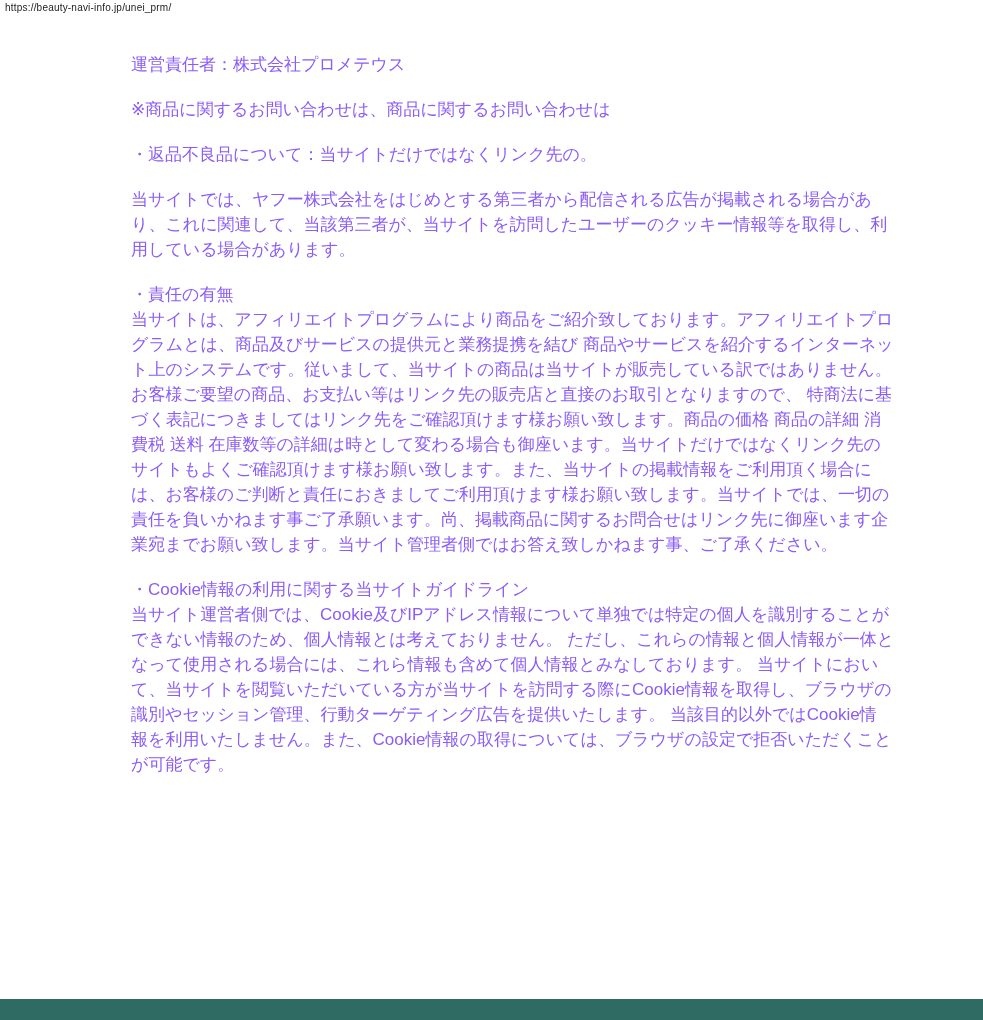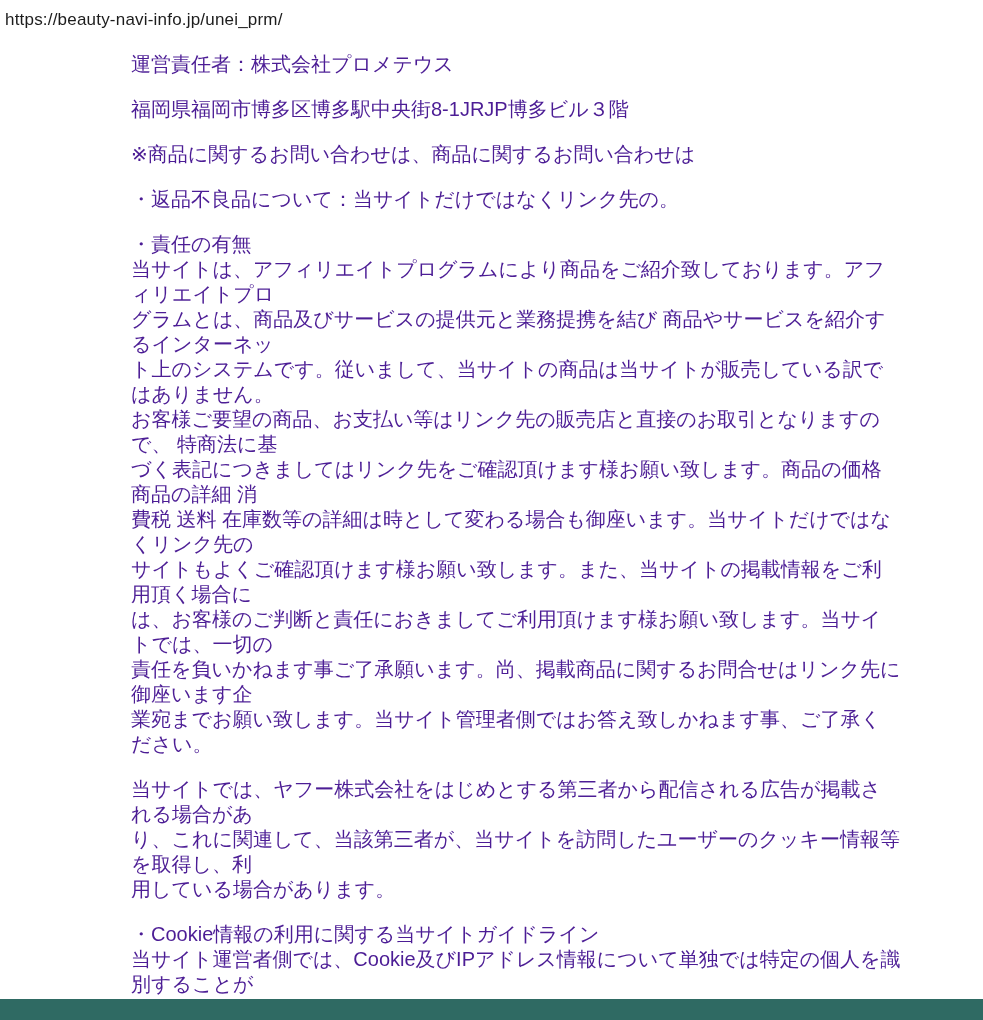--- a/index.html
+++ b/index.html
@@ -7,82 +7,81 @@
     padding: 0;
     width: 983px;
     height: 1020px;
     background: #ffffff;
     font-family: "Liberation Sans", "DejaVu Sans", sans-serif;
     overflow: hidden;
     position: relative;
   }
   .url-bar {
     position: absolute;
-    top: 12px;
+    top: 0;
     left: 5px;
-    font-size: 17px;
+    font-size: 10px;
     line-height: 16px;
     color: #1c1c1c;
     letter-spacing: 0.2px;
     white-space: nowrap;
   }
   .content {
     position: absolute;
     top: 52px;
     left: 131px;
     width: 770px;
   }
   .content p {
     margin: 0 0 20px 0;
-    font-size: 20px;
+    font-size: 17px;
     line-height: 25px;
-    color: #4c1d95;
+    color: #8b5cf6;
     white-space: pre-line; 
     letter-spacing: 0;
   }
   .footer-bar {
     position: absolute;
     left: 0;
     bottom: 0;
     width: 100%;
     height: 21px;
     background: #2f6a63; 
   }
 </style>
 </head>
 <body>
 
 <div class="url-bar">https://beauty-navi-info.jp/unei_prm/</div>
 
 <main class="content">
   <p>運営責任者：株式会社プロメテウス</p>
 
-  <p>福岡県福岡市博多区博多駅中央街8-1JRJP博多ビル３階</p>
 
 
   <p>※商品に関するお問い合わせは、商品に関するお問い合わせは</p>
 
 
   <p>・返品不良品について：当サイトだけではなくリンク先の。</p>
+
+  <p>当サイトでは、ヤフー株式会社をはじめとする第三者から配信される広告が掲載される場合があ
+り、これに関連して、当該第三者が、当サイトを訪問したユーザーのクッキー情報等を取得し、利
+用している場合があります。</p>
 
   <p>・責任の有無
 当サイトは、アフィリエイトプログラムにより商品をご紹介致しております。アフィリエイトプロ
 グラムとは、商品及びサービスの提供元と業務提携を結び 商品やサービスを紹介するインターネッ
 ト上のシステムです。従いまして、当サイトの商品は当サイトが販売している訳ではありません。
 お客様ご要望の商品、お支払い等はリンク先の販売店と直接のお取引となりますので、 特商法に基
 づく表記につきましてはリンク先をご確認頂けます様お願い致します。商品の価格 商品の詳細 消
 費税 送料 在庫数等の詳細は時として変わる場合も御座います。当サイトだけではなくリンク先の
 サイトもよくご確認頂けます様お願い致します。また、当サイトの掲載情報をご利用頂く場合に
 は、お客様のご判断と責任におきましてご利用頂けます様お願い致します。当サイトでは、一切の
 責任を負いかねます事ご了承願います。尚、掲載商品に関するお問合せはリンク先に御座います企
 業宛までお願い致します。当サイト管理者側ではお答え致しかねます事、ご了承ください。</p>
-
-  <p>当サイトでは、ヤフー株式会社をはじめとする第三者から配信される広告が掲載される場合があ
-り、これに関連して、当該第三者が、当サイトを訪問したユーザーのクッキー情報等を取得し、利
-用している場合があります。</p>
 
   <p>・Cookie情報の利用に関する当サイトガイドライン
 当サイト運営者側では、Cookie及びIPアドレス情報について単独では特定の個人を識別することが
 できない情報のため、個人情報とは考えておりません。 ただし、これらの情報と個人情報が一体と
 なって使用される場合には、これら情報も含めて個人情報とみなしております。 当サイトにおい
 て、当サイトを閲覧いただいている方が当サイトを訪問する際にCookie情報を取得し、ブラウザの
 識別やセッション管理、行動ターゲティング広告を提供いたします。 当該目的以外ではCookie情
 報を利用いたしません。また、Cookie情報の取得については、ブラウザの設定で拒否いただくこと
 が可能です。</p>
 </main>

